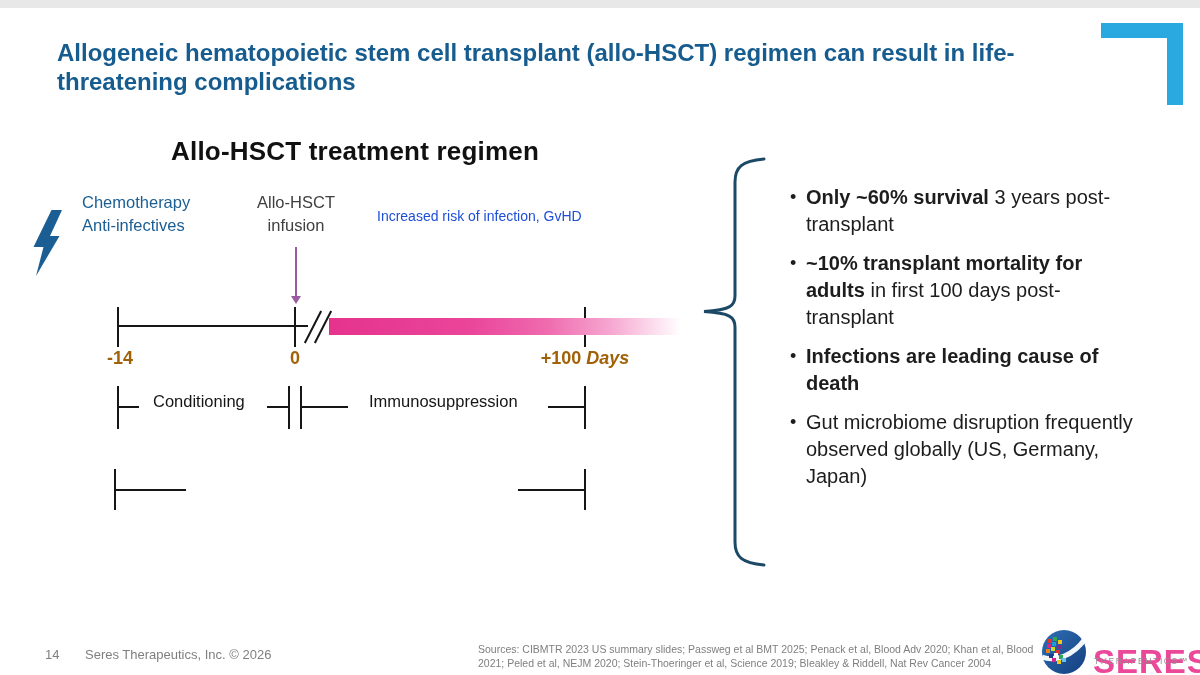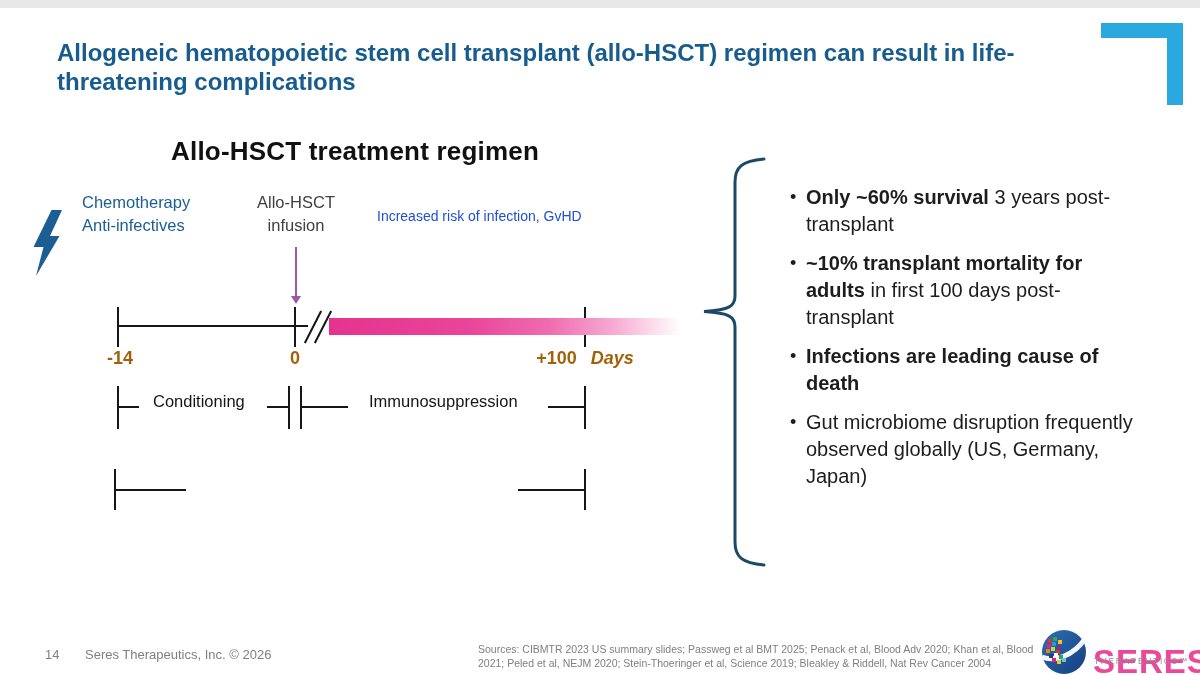--- a/index.html
+++ b/index.html
@@ -47,21 +47,21 @@
   .slash1   { left:312px; top:301px; }
   .slash2   { left:322px; top:301px; }
   .band {
     position:absolute; left:329px; top:310px; width:352px; height:17px; z-index:2;
     background:linear-gradient(90deg,#E5338D 0%,#EA459A 40%,#EF6BAF 62%,#F6A7D1 80%,#FCE0EF 93%,rgba(255,255,255,0) 100%);
   }
   .tl-num { position:absolute; top:340px; font-size:18px; font-weight:bold; color:#a16207; text-align:center; }
   .n-start { left:98px;  width:44px; }
   .n-zero  { left:273px; width:44px; }
   .n-end   { left:518px; width:134px; }
-  .n-end .unit { font-style:italic; padding-left:14px; }
+  .n-end .unit { font-style:italic; padding-left:5px; }
 
   
   .rtick { position:absolute; width:2px; background:#161616; }
   .rseg  { position:absolute; height:2px; background:#161616; }
   .range-text { position:absolute; font-size:16.5px; color:#161616; }
   .r1 { top:378px; height:43px; }
   .s1 { top:398px; }
   .gi  { top:461px; height:41px; }
   .gs  { top:481px; }
 

